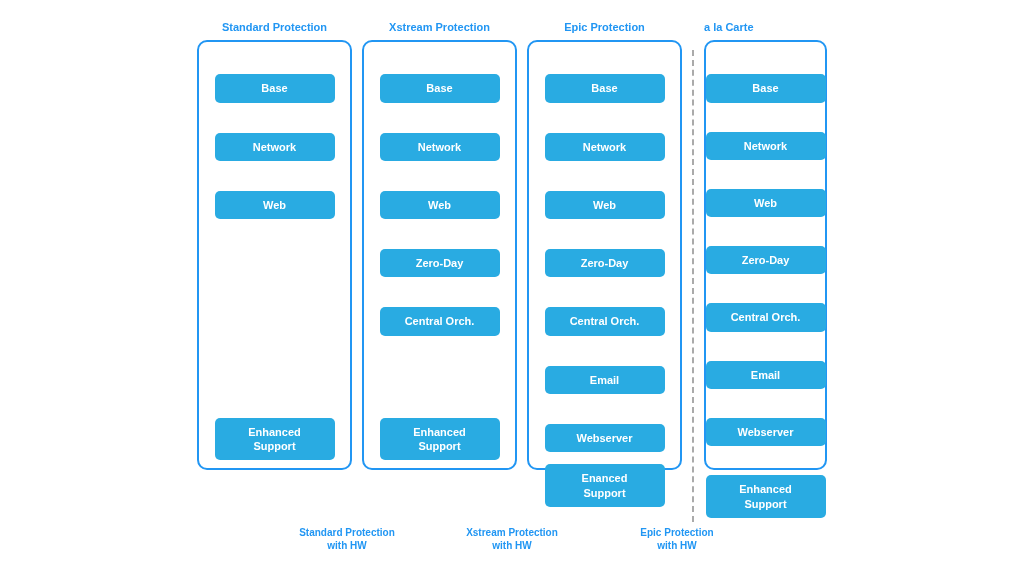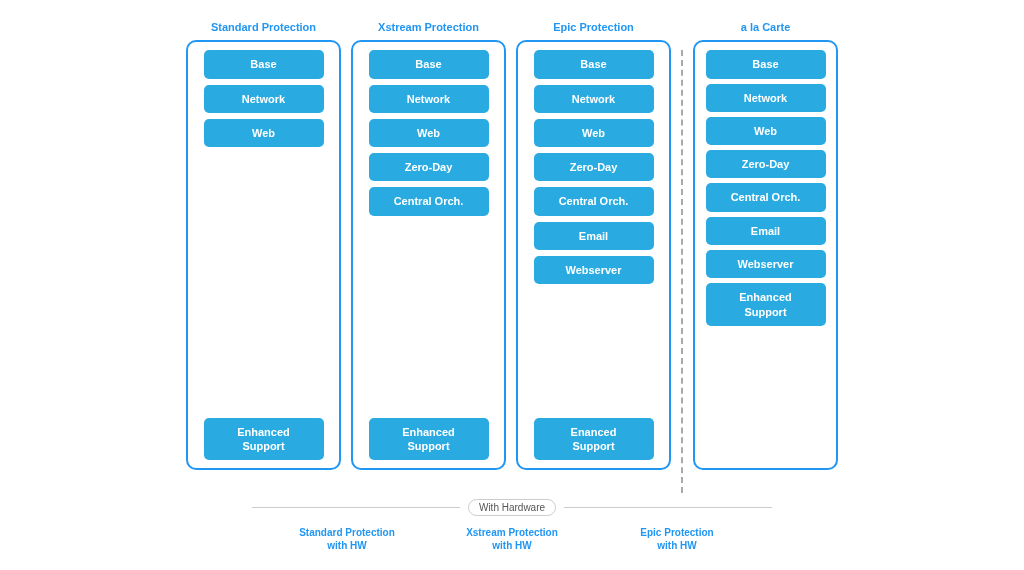--- a/index.html
+++ b/index.html
@@ -59,20 +59,21 @@
       color: #fff;
       font-size: 11px;
       font-weight: bold;
       border: none;
       border-radius: 5px;
       padding: 7px 10px;
       width: 120px;
       text-align: center;
       line-height: 1.3;
       cursor: pointer;
+      margin-top: 24px;
     }
     
     .divider-col {
       display: flex;
       flex-direction: column;
       align-items: center;
       width: 2px;
       align-self: stretch;
       margin-top: 30px;
     }
@@ -120,22 +121,22 @@
       text-align: center;
       font-size: 10px;
       font-weight: bold;
       color: #2196F3;
       line-height: 1.3;
     }
     
     .alacarte-col {
       display: flex;
       flex-direction: column;
-      align-items: center;
-      width: 145px;
+      align-items: flex-start;
+      width: 123px;
     }
     .column-box-tight {
       border: 2px solid #2196F3;
       border-radius: 10px;
       padding: 8px;
       display: flex;
       flex-direction: column;
       gap: 5px;
       width: 100%;
       align-items: center;
@@ -200,24 +201,19 @@
         <div class="btn">Central Orch.</div>
         <div class="btn">Email</div>
         <div class="btn">Webserver</div>
         <div class="btn">Enhanced<br>Support</div>
       </div>
     </div>
 
   </div>
 
   <div class="bottom-area">
-    <div class="hardware-divider">
-      <div class="hw-line"></div>
-      <div class="hw-label">With Hardware</div>
-      <div class="hw-line"></div>
-    </div>
     <div class="bottom-labels">
       <div class="bottom-label">Standard Protection<br>with HW</div>
       <div class="bottom-label">Xstream Protection<br>with HW</div>
       <div class="bottom-label">Epic Protection<br>with HW</div>
     </div>
   </div>
 </div>
 
 </body></html>

